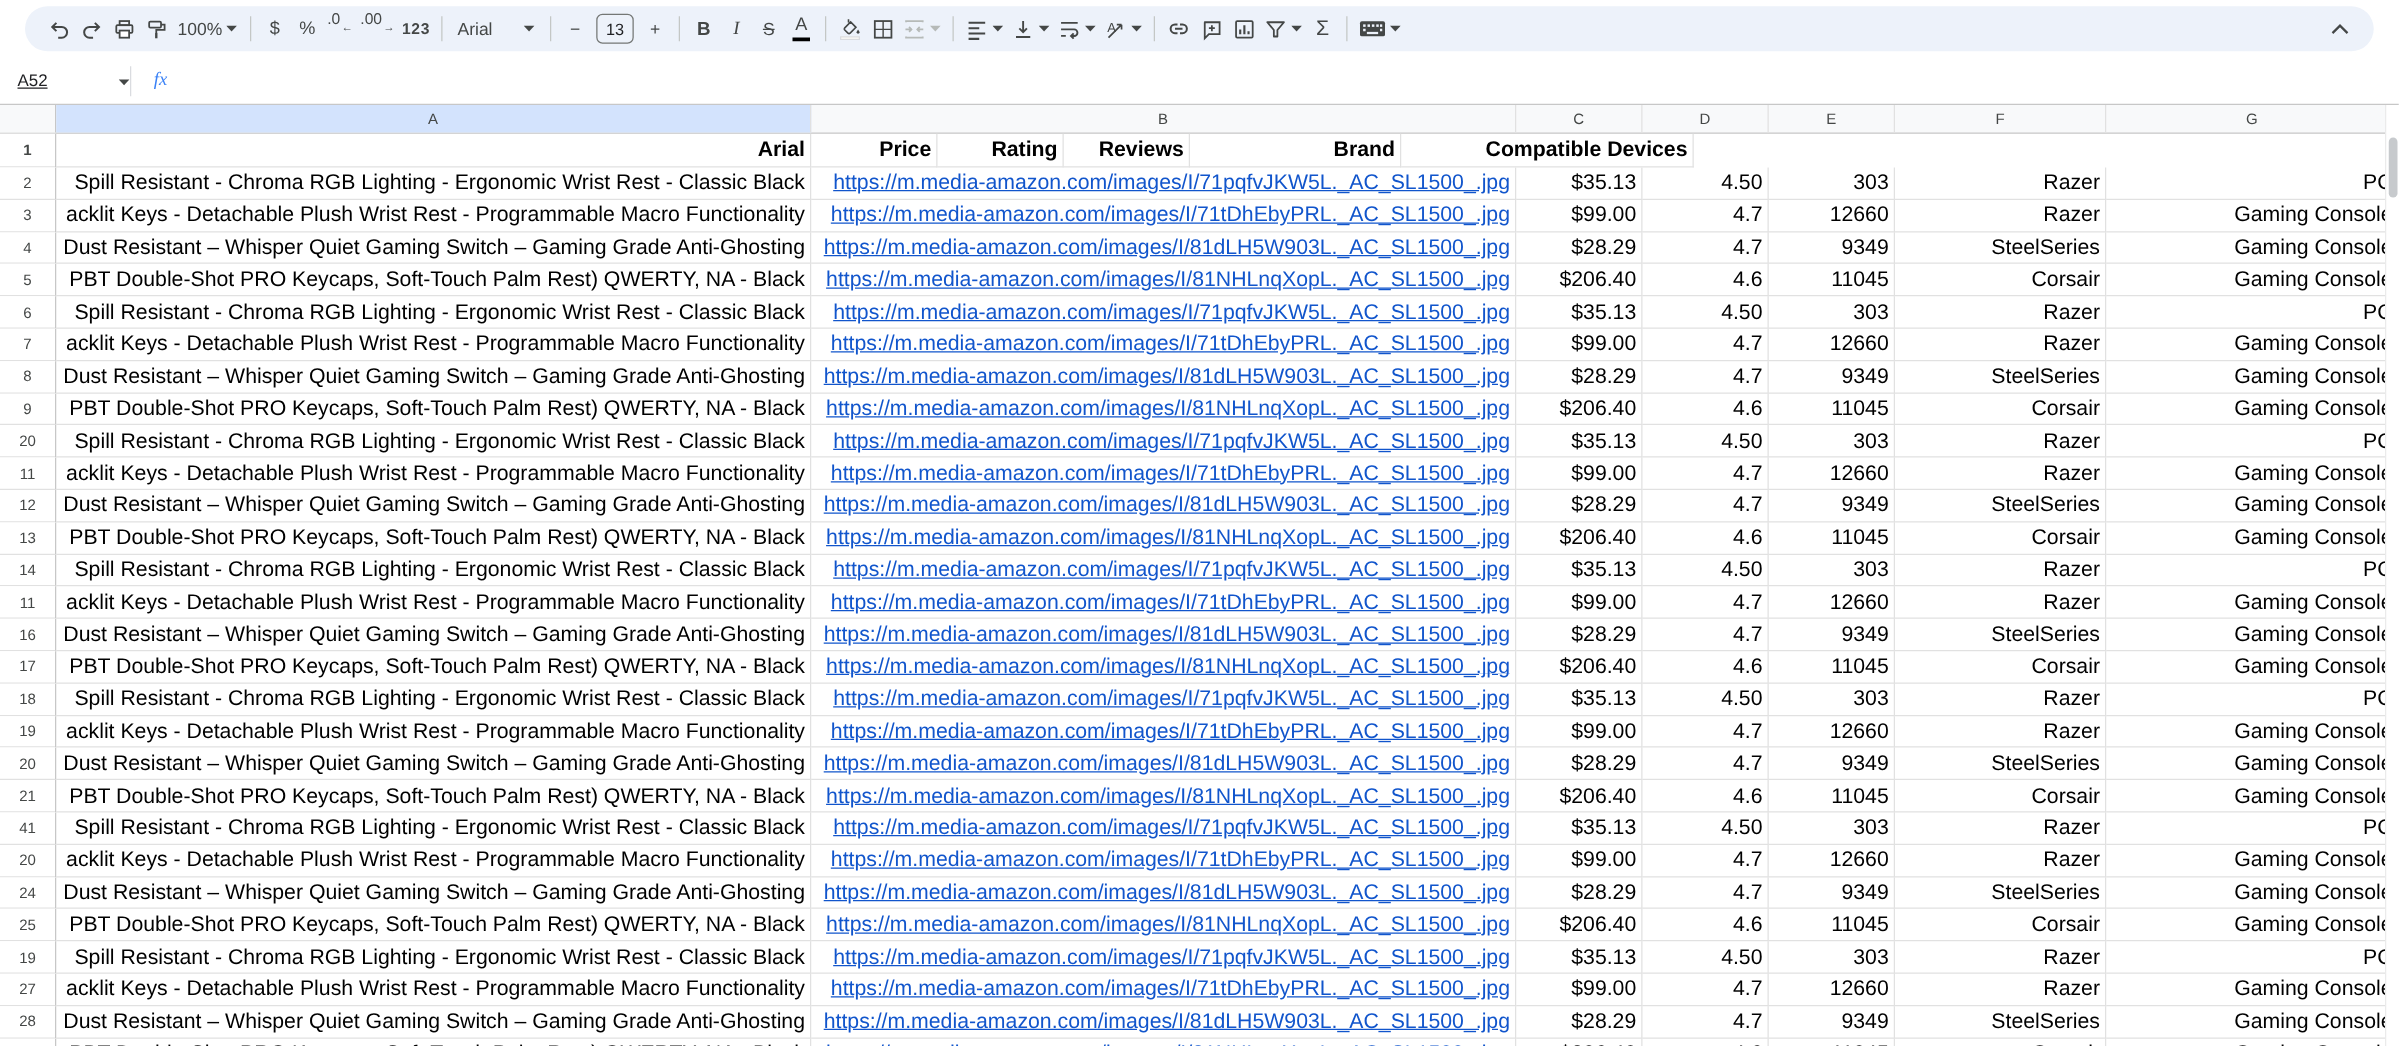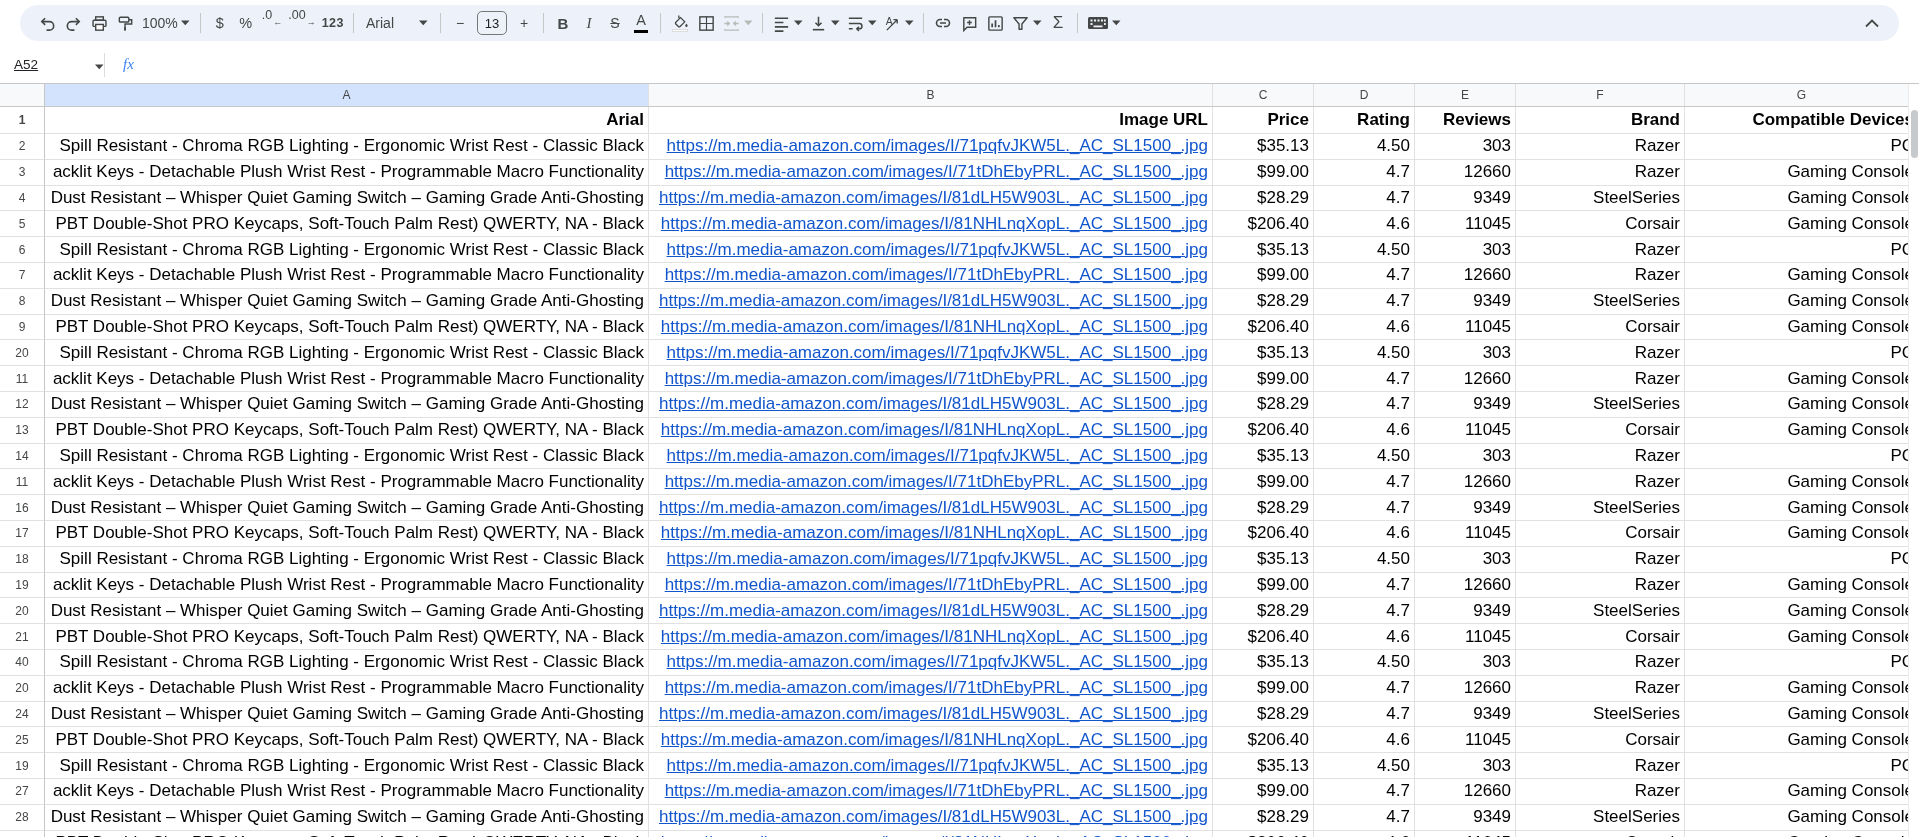--- a/index.html
+++ b/index.html
@@ -364,21 +364,20 @@
       <div class="col-h" style="width: 101px;">C</div>
       <div class="col-h" style="width: 101px;">D</div>
       <div class="col-h" style="width: 101px;">E</div>
       <div class="col-h" style="width: 169px;">F</div>
       <div class="col-h" style="width: 234px;">G</div>
     </div>
   <div id="grid-rows">
       <div class="g-row hdr">
         <div class="gut">1</div>
         <div class="cell" style="width: 604px;">Arial</div>
-        <div class="cell" style="width: 564px;">Image URL</div>
         <div class="cell" style="width: 101px;">Price</div>
         <div class="cell" style="width: 101px;">Rating</div>
         <div class="cell" style="width: 101px;">Reviews</div>
         <div class="cell" style="width: 169px;">Brand</div>
         <div class="cell" style="width: 234px;">Compatible Devices</div>
       </div>
       <div class="g-row">
         <div class="gut">2</div>
         <div class="cell" style="width: 604px;">Spill Resistant - Chroma RGB Lighting - Ergonomic Wrist Rest - Classic Black</div>
         <div class="cell" style="width: 564px;">
@@ -612,21 +611,21 @@
         <div class="cell" style="width: 564px;">
           <span class="lnk">https://m.media-amazon.com/images/I/81NHLnqXopL._AC_SL1500_.jpg</span>
         </div>
         <div class="cell" style="width: 101px;">$206.40</div>
         <div class="cell" style="width: 101px;">4.6</div>
         <div class="cell" style="width: 101px;">11045</div>
         <div class="cell" style="width: 169px;">Corsair</div>
         <div class="cell" style="width: 234px;">Gaming Console</div>
       </div>
       <div class="g-row">
-        <div class="gut">40</div>
+        <div class="gut">41</div>
         <div class="cell" style="width: 604px;">Spill Resistant - Chroma RGB Lighting - Ergonomic Wrist Rest - Classic Black</div>
         <div class="cell" style="width: 564px;">
           <span class="lnk">https://m.media-amazon.com/images/I/71pqfvJKW5L._AC_SL1500_.jpg</span>
         </div>
         <div class="cell" style="width: 101px;">$35.13</div>
         <div class="cell" style="width: 101px;">4.50</div>
         <div class="cell" style="width: 101px;">303</div>
         <div class="cell" style="width: 169px;">Razer</div>
         <div class="cell" style="width: 234px;">PC</div>
       </div>

